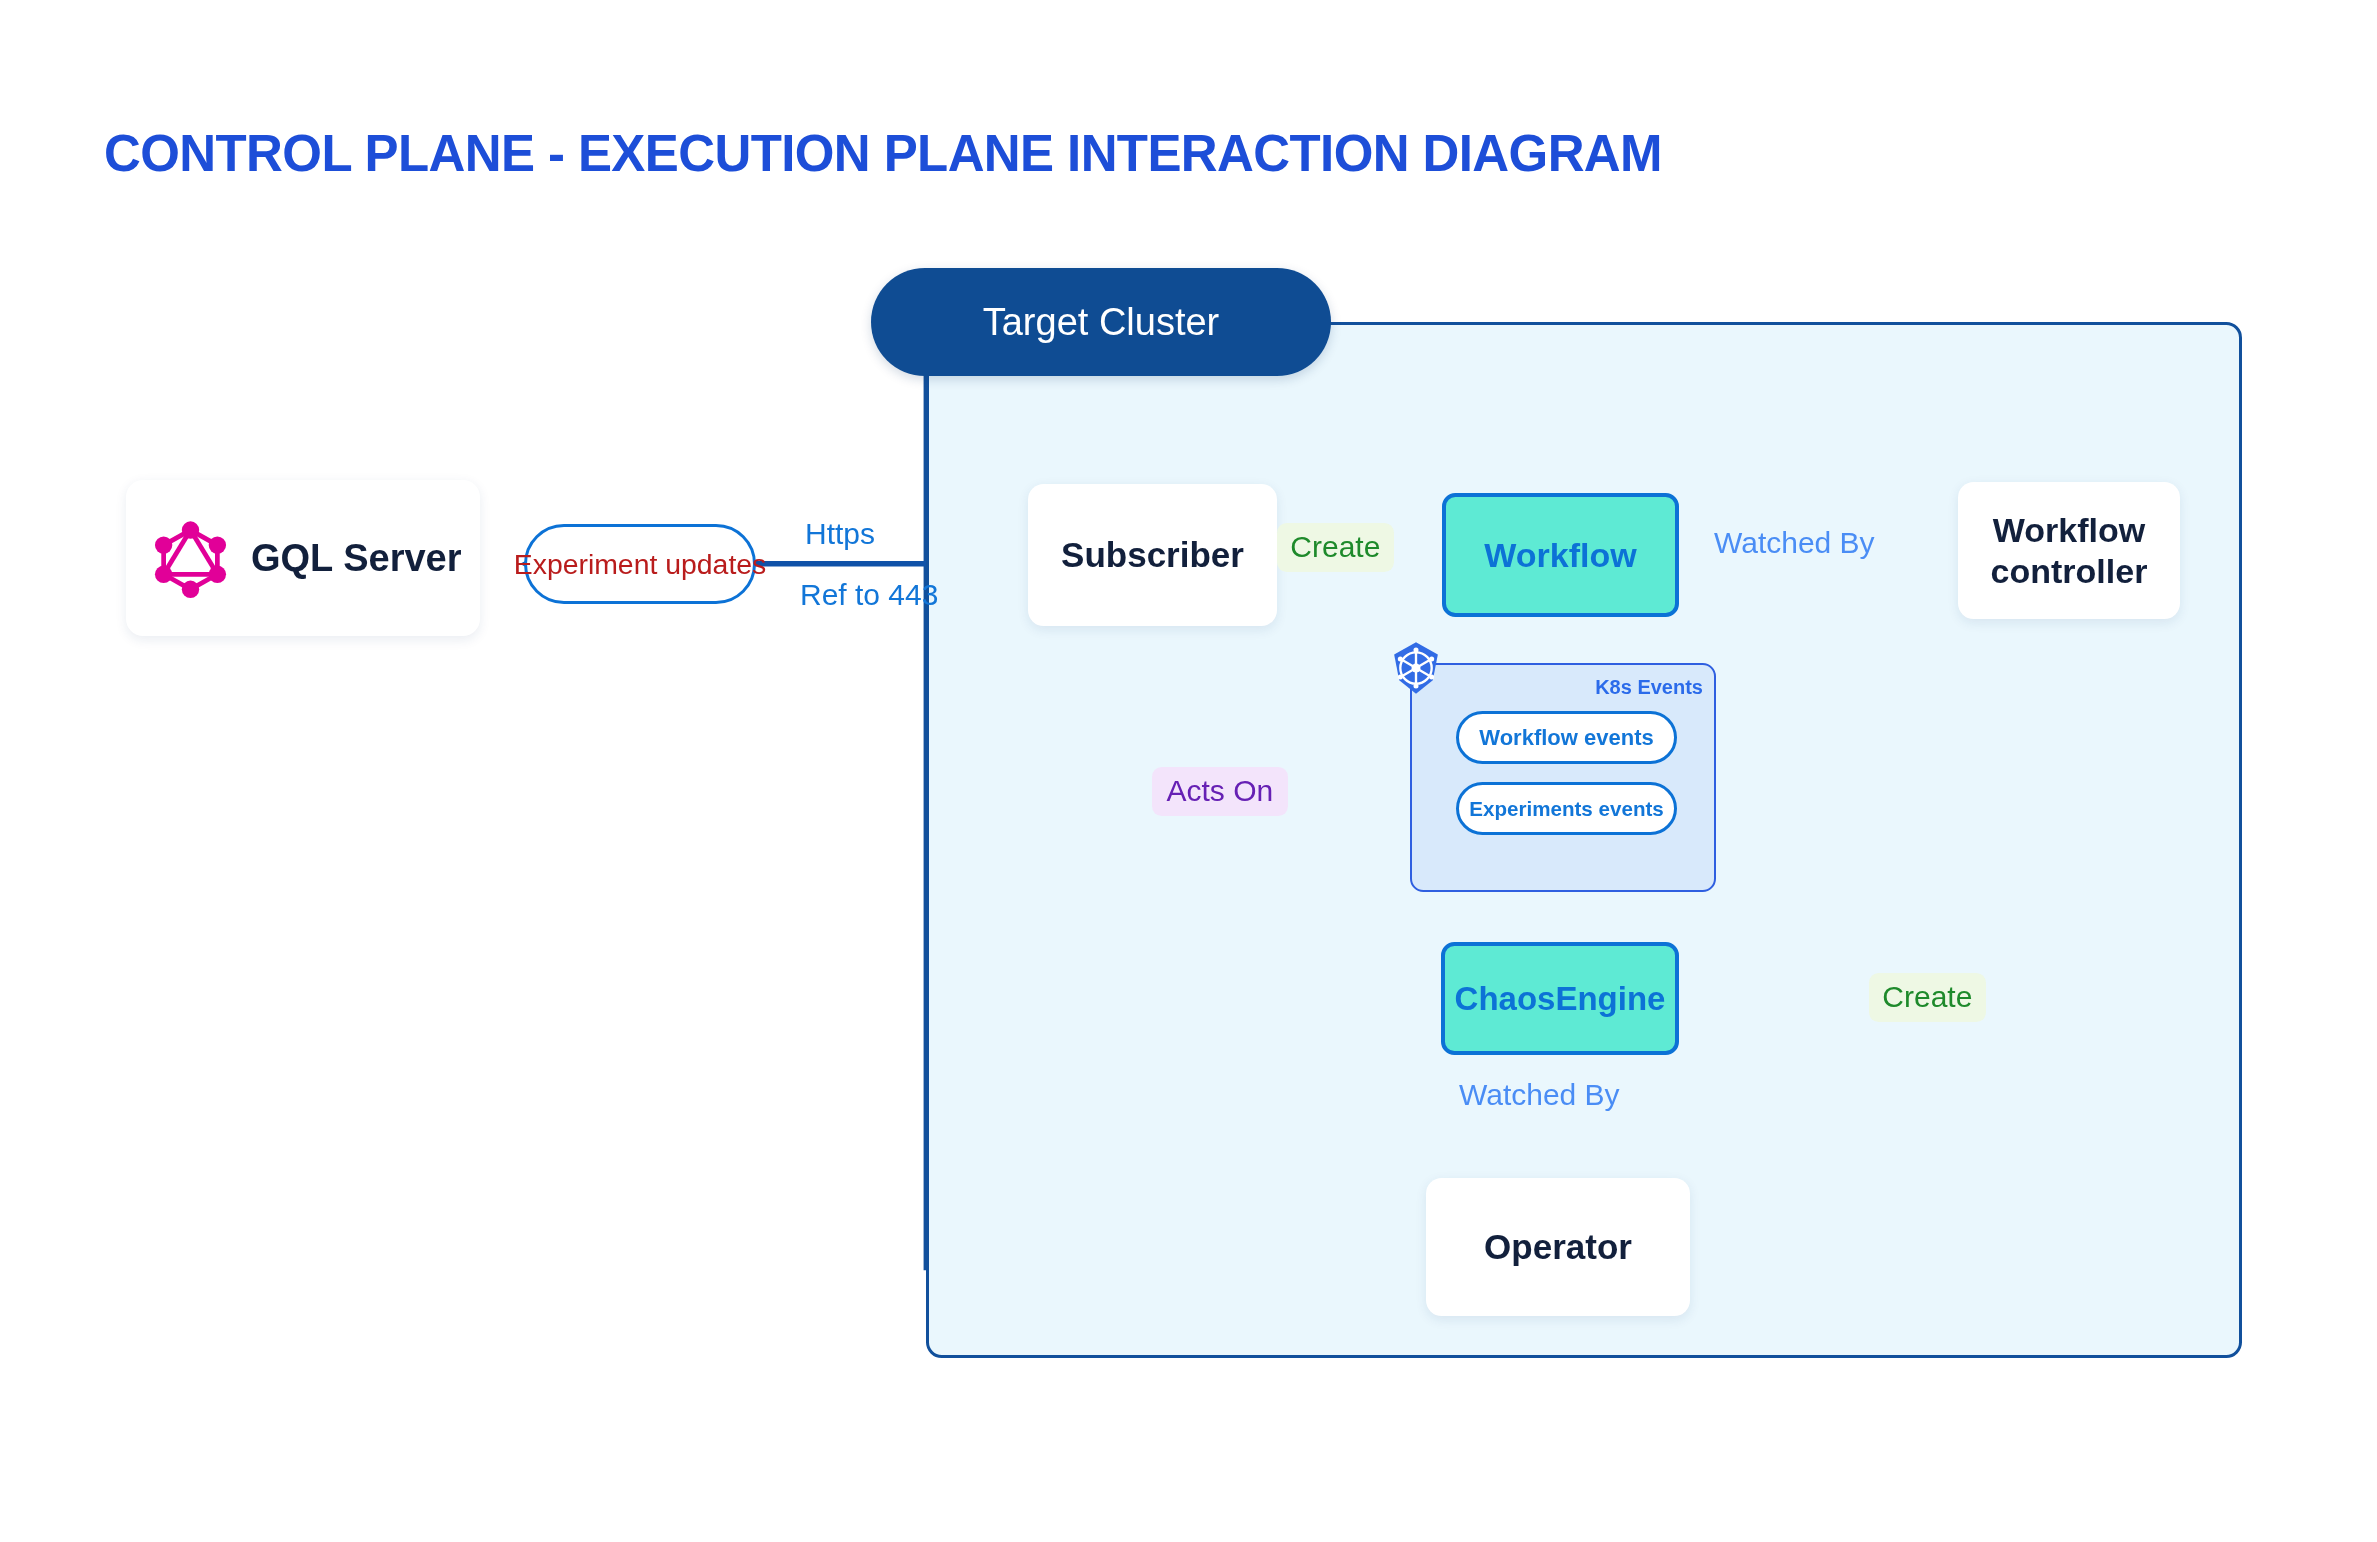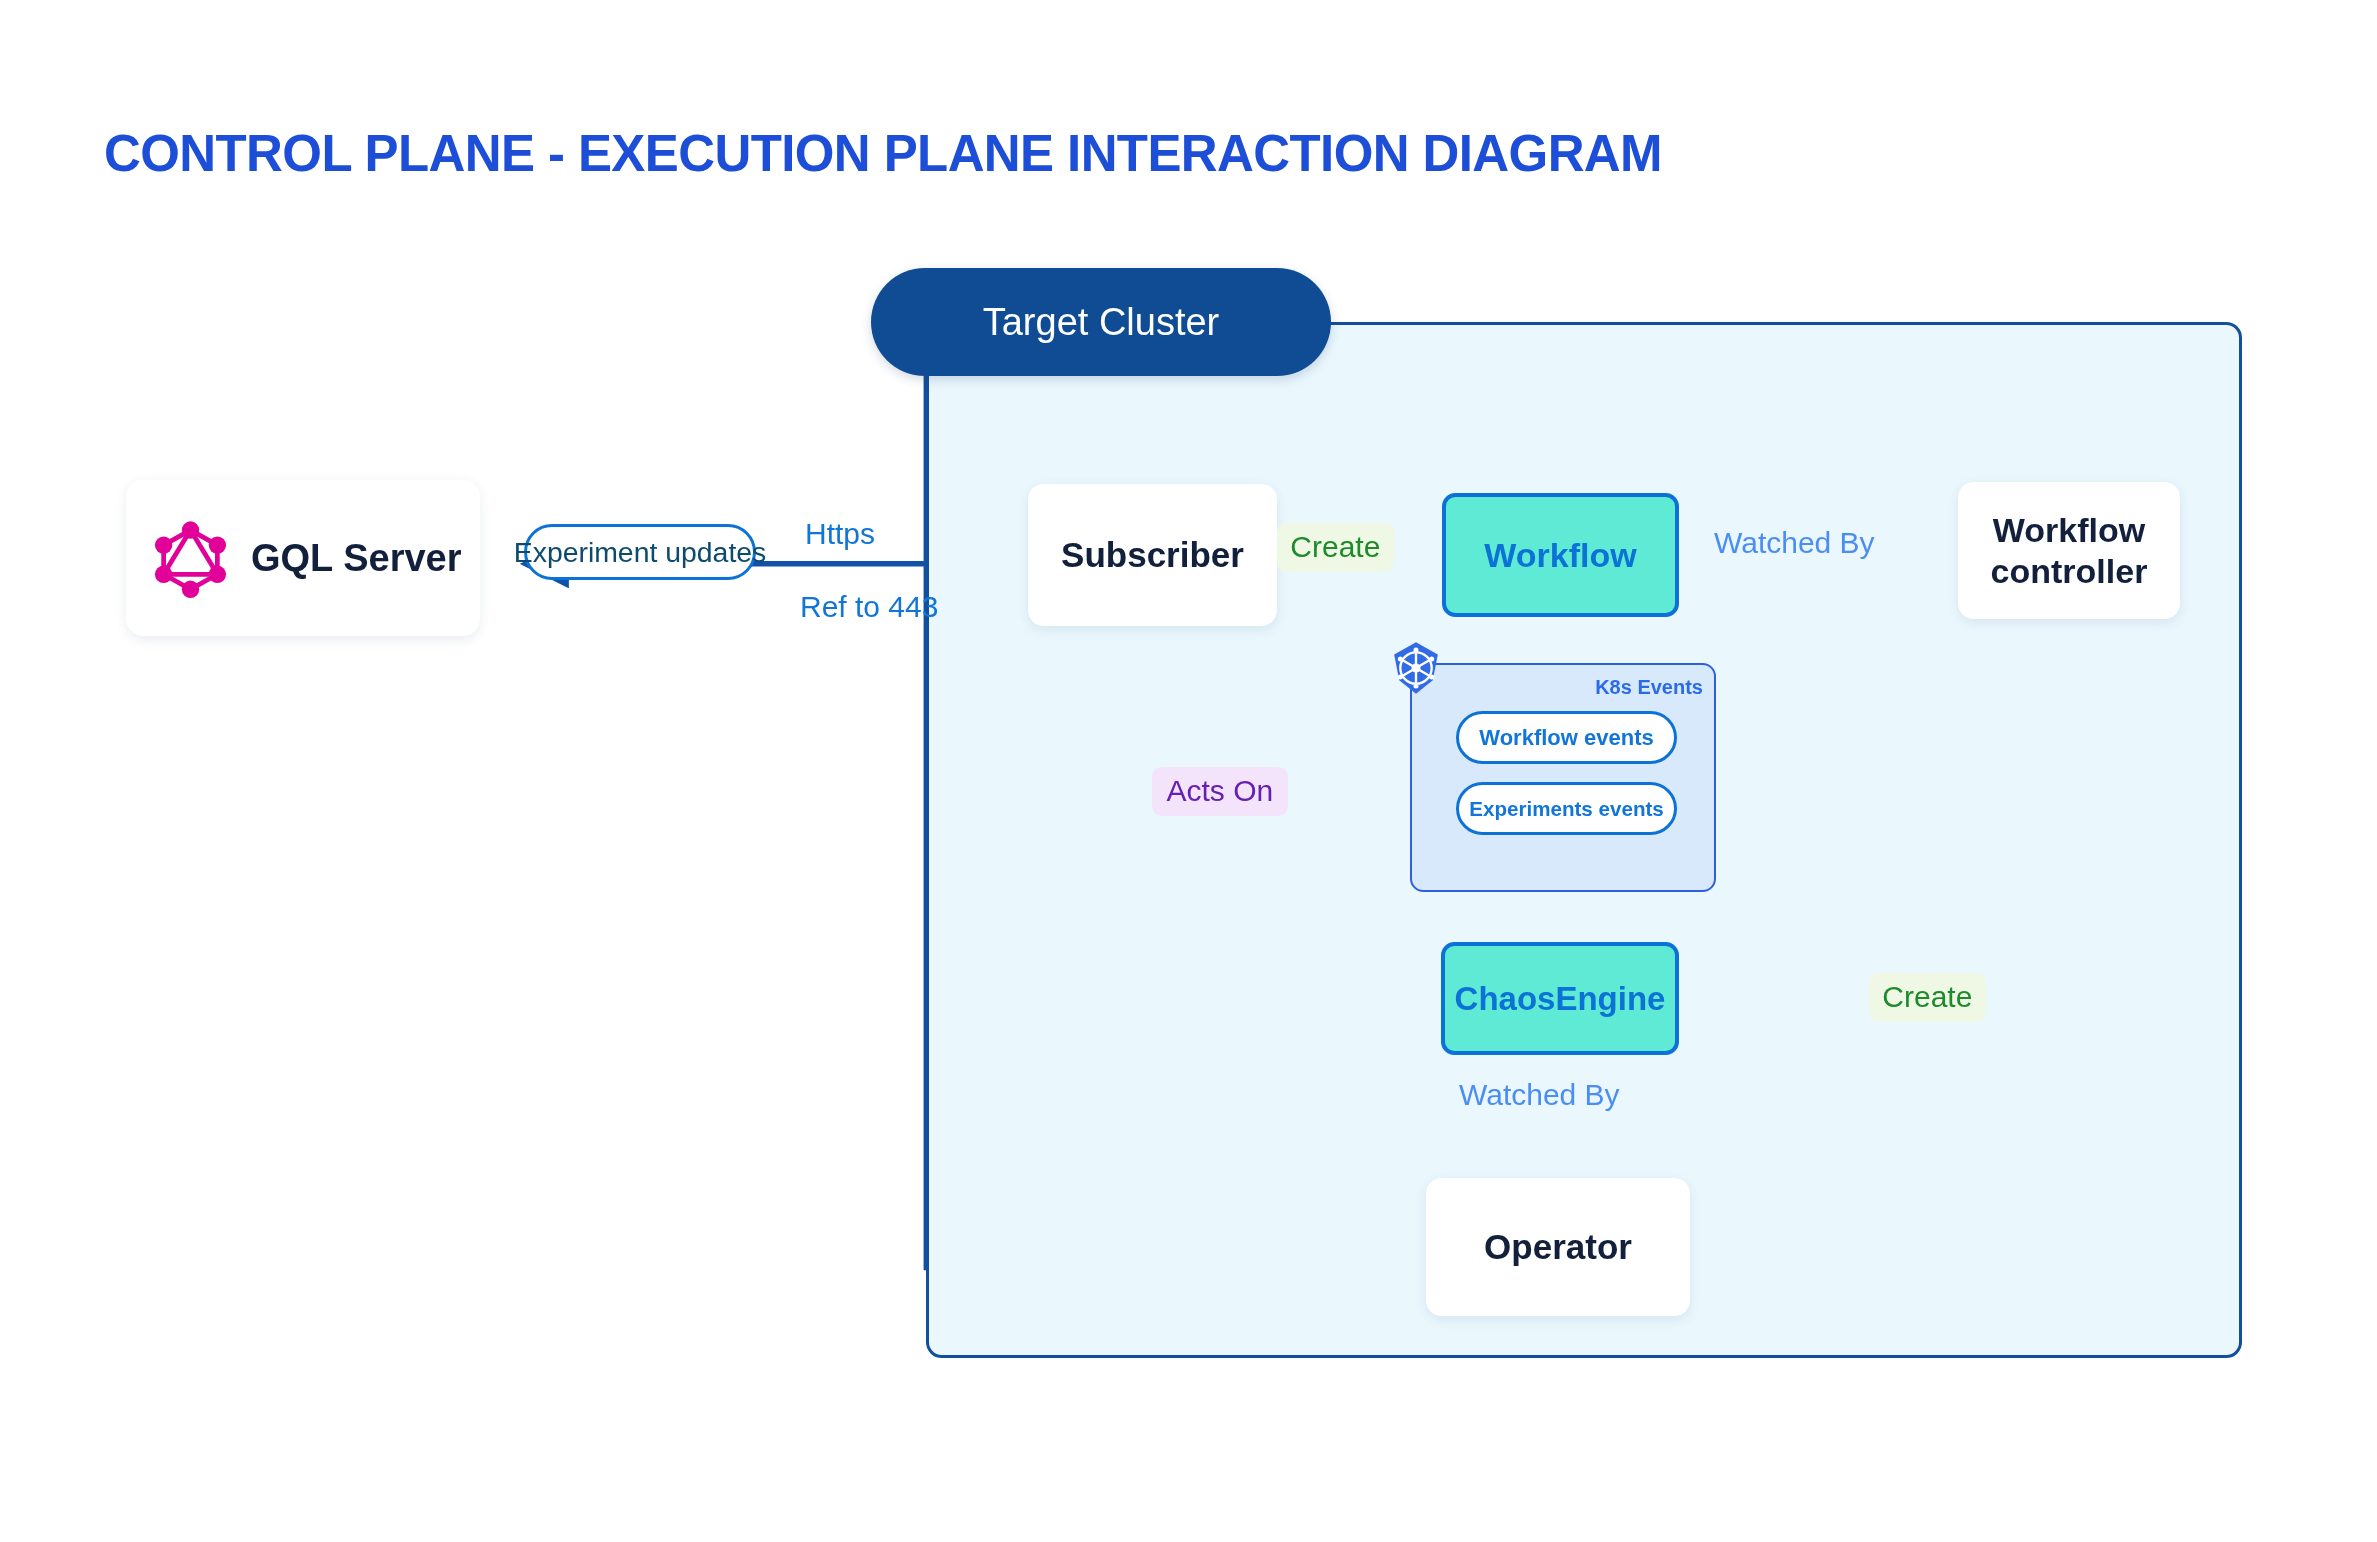--- a/index.html
+++ b/index.html
@@ -168,40 +168,40 @@
   #k8s-pill-experiments { top: 117px; font-size: 20.6px; }
 
   
   .edge-label {
     position: absolute;
     white-space: nowrap;
     font-weight: 400;
   }
   #label-experiment-updates {
     left: 524px; top: 524px;
-    width: 232px; height: 56px;
+    width: 232px; height: 80px;
     background: #ffffff;
     border: 3.6px solid #0c72d6;
     border-radius: 42px;
     box-sizing: border-box;
     display: flex;
     align-items: center;
     justify-content: center;
-    color: #0c4a6e;
+    color: #b91c1c;
     font-size: 28.4px;
     line-height: 1.08;
     text-align: center;
   }
   #label-https {
     left: 805px; top: 517px;
     font-size: 30px;
     color: #1276d8;
   }
   #label-ref-443 {
-    left: 800px; top: 590px;
+    left: 800px; top: 578px;
     font-size: 30px;
     color: #1276d8;
   }
   #label-create-wf {
     left: 1277px; top: 523px;
     padding: 7.3px 13.3px;
     background: #eef8e4;
     border-radius: 9.7px;
     color: #1e8a2b;
     font-size: 30px;

